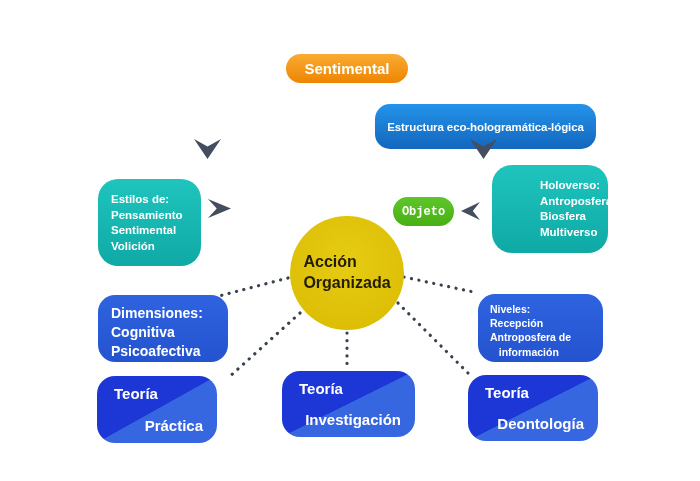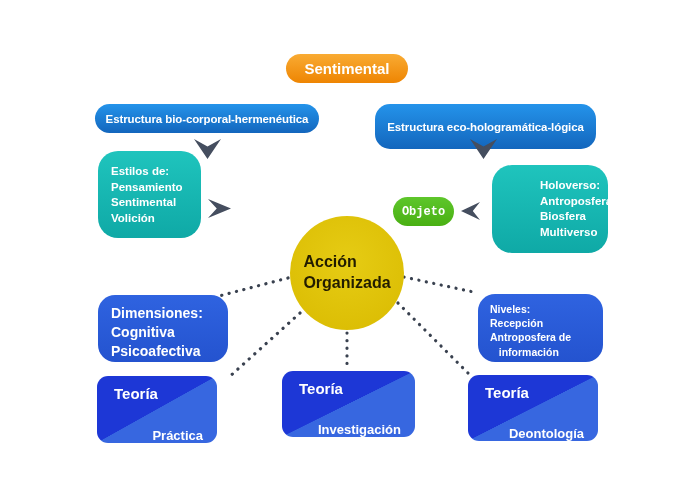--- a/index.html
+++ b/index.html
@@ -27,25 +27,25 @@
   .circle{
     background:radial-gradient(circle at 50% 40%,var(--yellow-light),var(--yellow-dark));
     border-radius:50%;display:flex;align-items:center;justify-content:center;
     color:#221c00;font-size:16px;line-height:1.3;white-space:pre-wrap;
   }
   .royal-box{
     background:linear-gradient(180deg,var(--royal-light),var(--royal-dark));
     border-radius:17px;line-height:1.35;white-space:pre-wrap;
   }
   .split-box{
-    border-radius:11px;
+    border-radius:18px;
     background:linear-gradient(to bottom right,var(--split-dark) 0%,var(--split-dark) 49.6%,var(--split-light) 50%,var(--split-light) 100%);
   }
   .split-top{position:absolute;top:9px;left:17px;font-size:15px;}
-  .split-bottom{position:absolute;right:14px;bottom:0;font-size:13px;margin-left:28px;}
+  .split-bottom{position:absolute;right:14px;bottom:9px;font-size:15px;margin-left:28px;}
   .arrow{position:absolute;background:var(--arrow);}
   .arrow-down{clip-path:polygon(0 0,50% 38%,100% 0,50% 100%);}
   .arrow-right{clip-path:polygon(0 0,38% 50%,0 100%,100% 50%);}
   .arrow-left{clip-path:polygon(100% 0,62% 50%,100% 100%,0 50%);}
   #connector-layer{position:absolute;left:0;top:0;width:700px;height:481px;}
 </style>
 </head>
 <body>
 
 <div id="canvas" style="--orange-light: #f9ab33; --orange-dark: #ee8502; --blue-light: #2493ea; --blue-dark: #1366bd; --teal-light: #1fc4bd; --teal-dark: #0fa9a6; --green-light: #5ec62b; --green-dark: #49b013; --yellow-light: #e6cc14; --yellow-dark: #d9ba00; --royal-light: #2f63e0; --royal-dark: #2453cf; --split-dark: #1d37d6; --split-light: #3767e0; --arrow: #454e5f; --dot: #39414f;">
@@ -55,27 +55,26 @@
       <line x1="288" y1="278" x2="219" y2="296"></line>
       <line x1="300" y1="313" x2="228" y2="378"></line>
       <line x1="347" y1="333" x2="347" y2="369"></line>
       <line x1="398" y1="303" x2="468" y2="373"></line>
       <line x1="404" y1="277" x2="478" y2="293"></line>
     </g>
   </svg>
 
   <div class="node pill pill-orange" style="left:286px;top:54px;width:122px;height:29px;">Sentimental</div>
 
-  <div class="node pill pill-blue" style="left:95px;top:104px;width:224px;height:29px;">Estructura bio-corporal-hermenéutica</div>
   <div class="node pill pill-blue" style="left:375px;top:104px;width:221px;height:45px;">Estructura eco-hologramática-lógica</div>
 
   <div class="arrow arrow-down" style="left:194px;top:139px;width:27px;height:20px;"></div>
   <div class="arrow arrow-down" style="left:470px;top:139px;width:27px;height:20px;"></div>
 
-  <div class="node teal-box" style="left:98px;top:151px;width:103px;height:87px;">Estilos de:
+  <div class="node teal-box" style="left:98px;top:179px;width:103px;height:87px;">Estilos de:
 Pensamiento
 Sentimental
 Volición</div>
   <div class="node teal-box" style="left:492px;top:165px;width:116px;height:88px;padding-left:48px;">Holoverso:
 Antroposfera
 Biosfera
 Multiverso</div>
 
   <div class="arrow arrow-right" style="left:208px;top:199px;width:23px;height:19px;"></div>
   <div class="arrow arrow-left" style="left:461px;top:202px;width:19px;height:18px;"></div>

